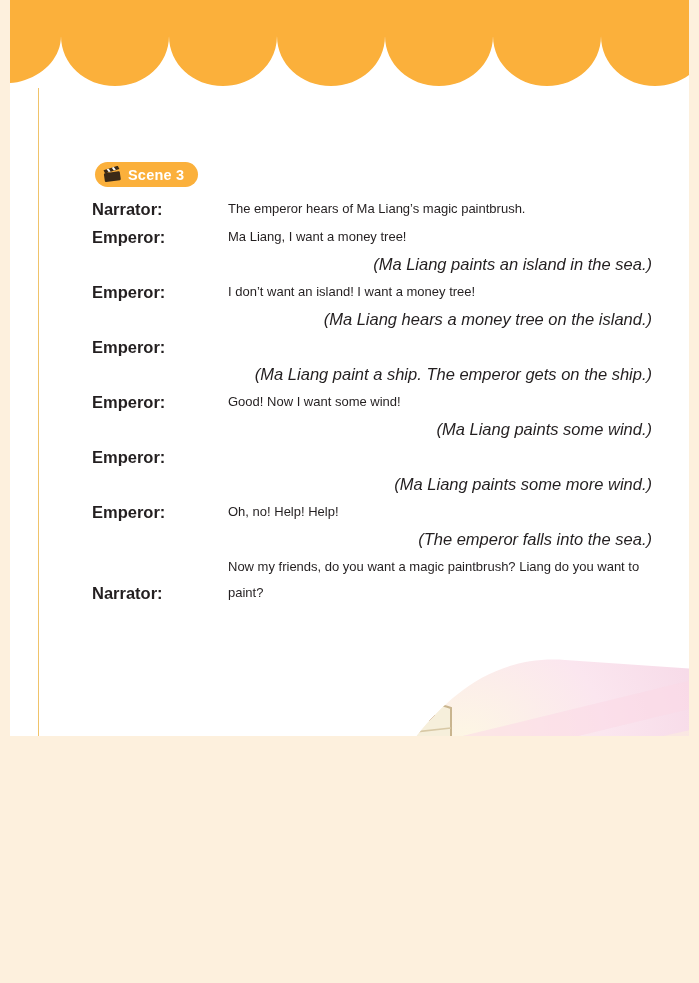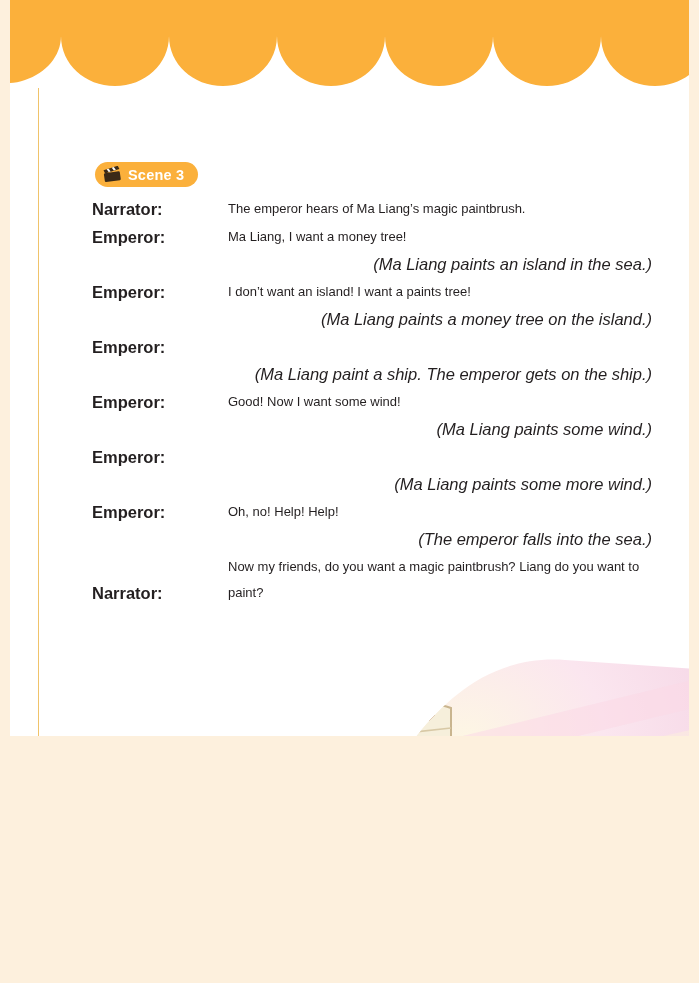--- a/index.html
+++ b/index.html
@@ -156,24 +156,24 @@
 
     <div class="line">
       <div class="speaker">Emperor:</div>
       <div class="speech">Ma Liang, I want a money tree!</div>
     </div>
 
     <div class="stage">(Ma Liang paints an island in the sea.)</div>
 
     <div class="line">
       <div class="speaker">Emperor:</div>
-      <div class="speech">I don’t want an island! I want a paints tree!</div>
-    </div>
-
-    <div class="stage">(Ma Liang paints a money tree on the island.)</div>
+      <div class="speech">I don’t want an island! I want a money tree!</div>
+    </div>
+
+    <div class="stage">(Ma Liang hears a money tree on the island.)</div>
 
     <div class="line">
       <div class="speaker">Emperor:</div>
     </div>
 
     <div class="stage">(Ma Liang paint a ship. The emperor gets on the ship.)</div>
 
     <div class="line">
       <div class="speaker">Emperor:</div>
       <div class="speech">Good! Now I want some wind!</div>

